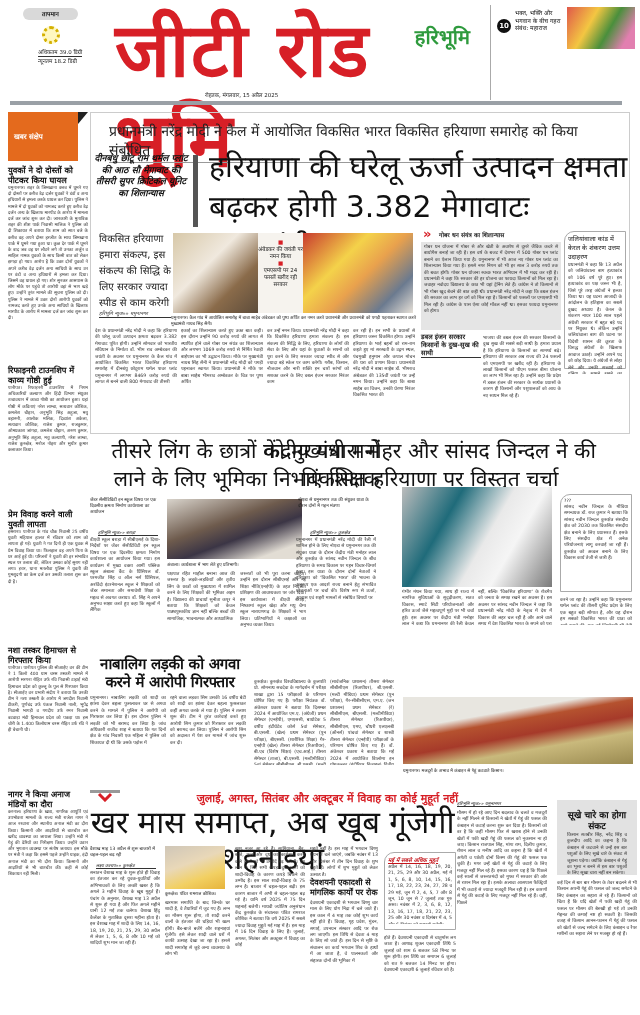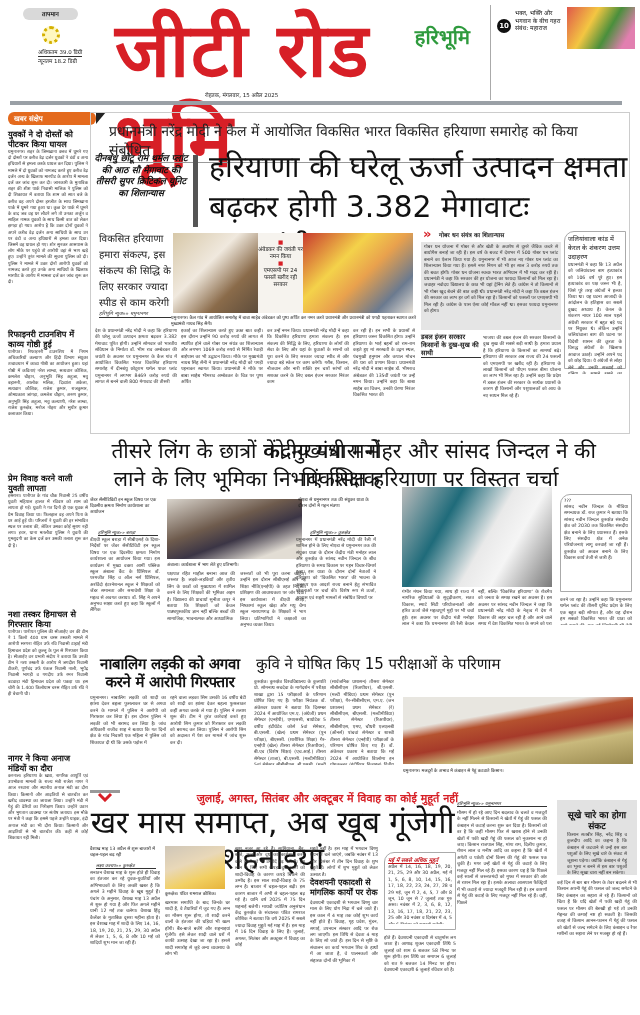--- a/index.html
+++ b/index.html
@@ -21,21 +21,21 @@
   #logo .date { position:absolute; left: 90px; top: 86px; font-size: 5.5px; color:#222; }
   #teasers { left: 490px; top: 5px; width: 148px; height: 95px; border-left: 1px solid #aaa; }
   .teaser { position: absolute; left: 6px; width: 142px; height: 42px; }
   .teaser .num { position:absolute; left:0; top: 12px; width: 14px; height: 14px; border-radius:50%; background:#111; color:#fff; font-size:7px; font-weight:bold; text-align:center; line-height:14px; }
   .teaser .txt { position:absolute; left: 18px; top: 2px; width: 48px; font-size: 6px; line-height: 7.5px; color:#111; }
   .teaser .img { position:absolute; left: 70px; top: 0; width: 68px; height: 42px; }
   #rule-top { left: 10px; top: 101px; width: 612px; height: 4px; background: #9aa0a6; }
 
   
   #briefs { left: 8px; top: 112px; width: 80px; height: 900px; }
-  #briefs .tag { background: #e46a1d; color: #fff; font-size: 7px; font-weight: bold; padding: 2px 6px; width: 88px; position: relative; border-radius: 6px; }
+  #briefs .tag { background: #e46a1d; color: #fff; font-size: 7px; font-weight: bold; padding: 20px 6px; width: 70px; position: relative; }
   #briefs .tag:after { content:""; position:absolute; right:-10px; top:0; border-left: 10px solid #222; border-bottom: 12px solid transparent; }
   .brief { margin-top: 4px; }
   .brief h4 { font-size: 8.2px; line-height: 10px; color: #111; font-weight: bold; }
   .brief .body-text { font-size: 4.4px; line-height: 6.2px; }
 
   
   #lead { left: 90px; top: 112px; width: 540px; height: 322px; border: 1px solid #ccc; }
   #lead .kicker { position:absolute; left: 18px; top: 8px; width: 505px; font-size: 14px; color: #222; border-bottom: 1px solid #999; padding-bottom: 3px; }
   #lead .deck { position:absolute; left: 0; top: 40px; width: 100px; font-size: 9px; line-height: 11.5px; text-align: center; font-style: italic; font-weight: bold; color:#111; }
   #lead .vbar { position:absolute; left: 102px; top: 42px; width: 5px; height: 72px; background: #555; }
@@ -204,21 +204,20 @@
   <div class="abs body-text" style="left:180px;top:160px;width:72px;height:28px">करने जा रहा है। उन्होंने कहा कि यमुनानगर थर्मल प्लांट की तीसरी यूनिट प्रदेश के लिए एक बहुत बड़ी सौगात है, और यह दौरान हम सबको विकसित भारत की यात्रा को आगे बढ़ाने की, एक नई जिम्मेदारी भी देती है।</div>
 </div>
 
 <div id="nabalig" class="abs">
   <h2>नाबालिग लड़की को अगवा करने में आरोपी गिरफ्तार</h2>
   <div class="abs body-text" style="left:0;top:40px;width:76px;height:68px">यमुनानगर। नाबालिग लड़की को शादी का झांसा देकर बहला फुसलाकर घर से अगवा करने के मामले में पुलिस ने आरोपी को गिरफ्तार कर लिया है। इस दौरान पुलिस ने लड़की को भी बरामद कर लिया है। जांच अधिकारी राजीव शाह ने बताया कि गत दिनों क्षेत्र के गांव निवासी एक महिला ने पुलिस को शिकायत दी थी कि उसके पड़ोस में</div>
   <div class="abs body-text" style="left:80px;top:40px;width:76px;height:68px">रहने वाला लड़का सिम उसकी 16 वर्षीय बेटी को शादी का झांसा देकर बहला फुसलाकर कहीं अगवा करके ले गया है। पुलिस ने तलाश शुरू की। टीम ने तुरंत कार्रवाई करते हुए आरोपी सिम कुमार को गिरफ्तार कर लड़की को बरामद कर लिया। पुलिस ने आरोपी सिम को अदालत में पेश कर मामले में जांच शुरू कर दी।</div>
 </div>
 
 <div id="kuvi" class="abs" style="width:145px">
-  <h2 style="width:260px">कुवि ने घोषित किए 15 परीक्षाओं के परिणाम</h2>
   <div class="abs body-text" style="left:4px;top:24px;width:72px;height:86px">कुरुक्षेत्र। कुरुक्षेत्र विश्वविद्यालय के कुलपति प्रो. सोमनाथ सचदेवा के मार्गदर्शन में परीक्षा शाखा द्वारा 15 परीक्षाओं के परिणाम घोषित किए गए हैं। परीक्षा नियंत्रक डॉ. अंकेश्वर प्रकाश ने बताया कि दिसम्बर 2024 में आयोजित एम.ए. (अंग्रेजी) प्रथम सेमेस्टर (एनईपी), एमएससी, बायोटेक 5 वर्षीय इंटीग्रेटेड कोर्स 5वां सेमेस्टर, बी.एससी. (खेल) प्रथम सेमेस्टर (पुन परीक्षा), बीएससी. (शारीरिक शिक्षा) गैर-एनईपी (खेल) तीसरा सेमेस्टर (रिअपीयर), बी.एड (विशेष शिक्षा) (एच.आई.) तीसरा सेमेस्टर (ताजा), बी.एससी. (मल्टीमीडिया) 5वां सेमेस्टर सीबीसीएस, बी.एससी. (मल्टी मीडिया) 5वां सेमेस्टर गैर-सीबीसीएस, एम.ए.</div>
   <div class="abs body-text" style="left:80px;top:24px;width:64px;height:86px">(सार्वजनिक प्रशासन) तीसरा सेमेस्टर सीबीसीएस (रिअपीयर), बी.एससी. (मल्टी मीडिया) प्रथम सेमेस्टर (पुन परीक्षा), गैर-सीबीसीएस, एम.ए. (जन प्रशासन) प्रथम सेमेस्टर (रे) सीबीसीएस, बीएससी. (मल्टीमीडिया) तीसरा सेमेस्टर (रिअपीयर), सीबीसीएस, एमए, चौधरी एलएलबी (ऑनर्स) पांचवां सेमेस्टर व शास्त्री तीसरा सेमेस्टर (एनईपी) परीक्षाओं के परिणाम घोषित किए गए हैं। डॉ. अंकेश्वर प्रकाश ने बताया कि मई 2024 में आयोजित डिप्लोमा इन योगकल्चर (इंटीरियर डिजाइन) द्वितीय सेमेस्टर (रिअपीयर) व मई 2023 में बी.ए. (पत्रकारिता) दूसरा सेमेस्टर (एनईपी) कक्षाओं परिणाम घोषित किए गए हैं।</div>
 </div>
 
 <div id="mausam" class="abs">
   <div class="photo" style="background:linear-gradient(170deg,#e8e6e0 0%,#e8e6e0 30%,#b5522f 40%,#a63a2a 55%,#c9b97c 70%,#9a8a50 100%);"></div>
   <div class="abs" style="left:8px;top:112px;width:230px;font-size:4.4px;color:#222">यमुनानगर। मजदूरों के अभाव में कंबाइन से गेहूं कटवाते किसान।</div>
 </div>
 <div class="abs" style="left:457px;top:800px;width:90px;font-size:4.5px;border-bottom:1px solid #333;font-style:italic">हरिभूमि न्यूज»» यमुनानगर</div>
 <div class="abs body-text" style="left:457px;top:810px;width:90px;height:205px">मौसम में हो रहे आए दिन बदलाव के चलते व मजदूरों के नहीं मिलने से किसानों ने खेतों में गेहूं की फसल की कंबाइन से कटाई करना शुरू कर दिया है। किसानों को डर है कि कहीं मौसम फिर से खराब होने से उनकी खेतों में पकी खड़ी गेहूं की फसल को नुकसान ना हो जाए। किसान राजपाल सिंह, मांगा राम, दिलीप कुमार, रोशन लाल व मनीष आदि का कहना है कि खेतों में अगेती व पछेती दोनों किस्म की गेहूं की फसल पक चुकी है। मगर उन्हें खेतों से गेहूं की कटाई के लिए मजदूर नहीं मिल रहे हैं। इसका कारण यह है कि पिछले कई सालों से जरूरतमंदों को मुफ्त में सरकार की ओर से राशन मिल रहा है। इसके अलावा आसपास फैक्ट्रियों में भी कटाई से ज्यादा मजदूरी मिल रही है। इन कारणों से गेहूं की कटाई के लिए मजदूर नहीं मिल रहे हैं। वहीं, पिछले</div>

